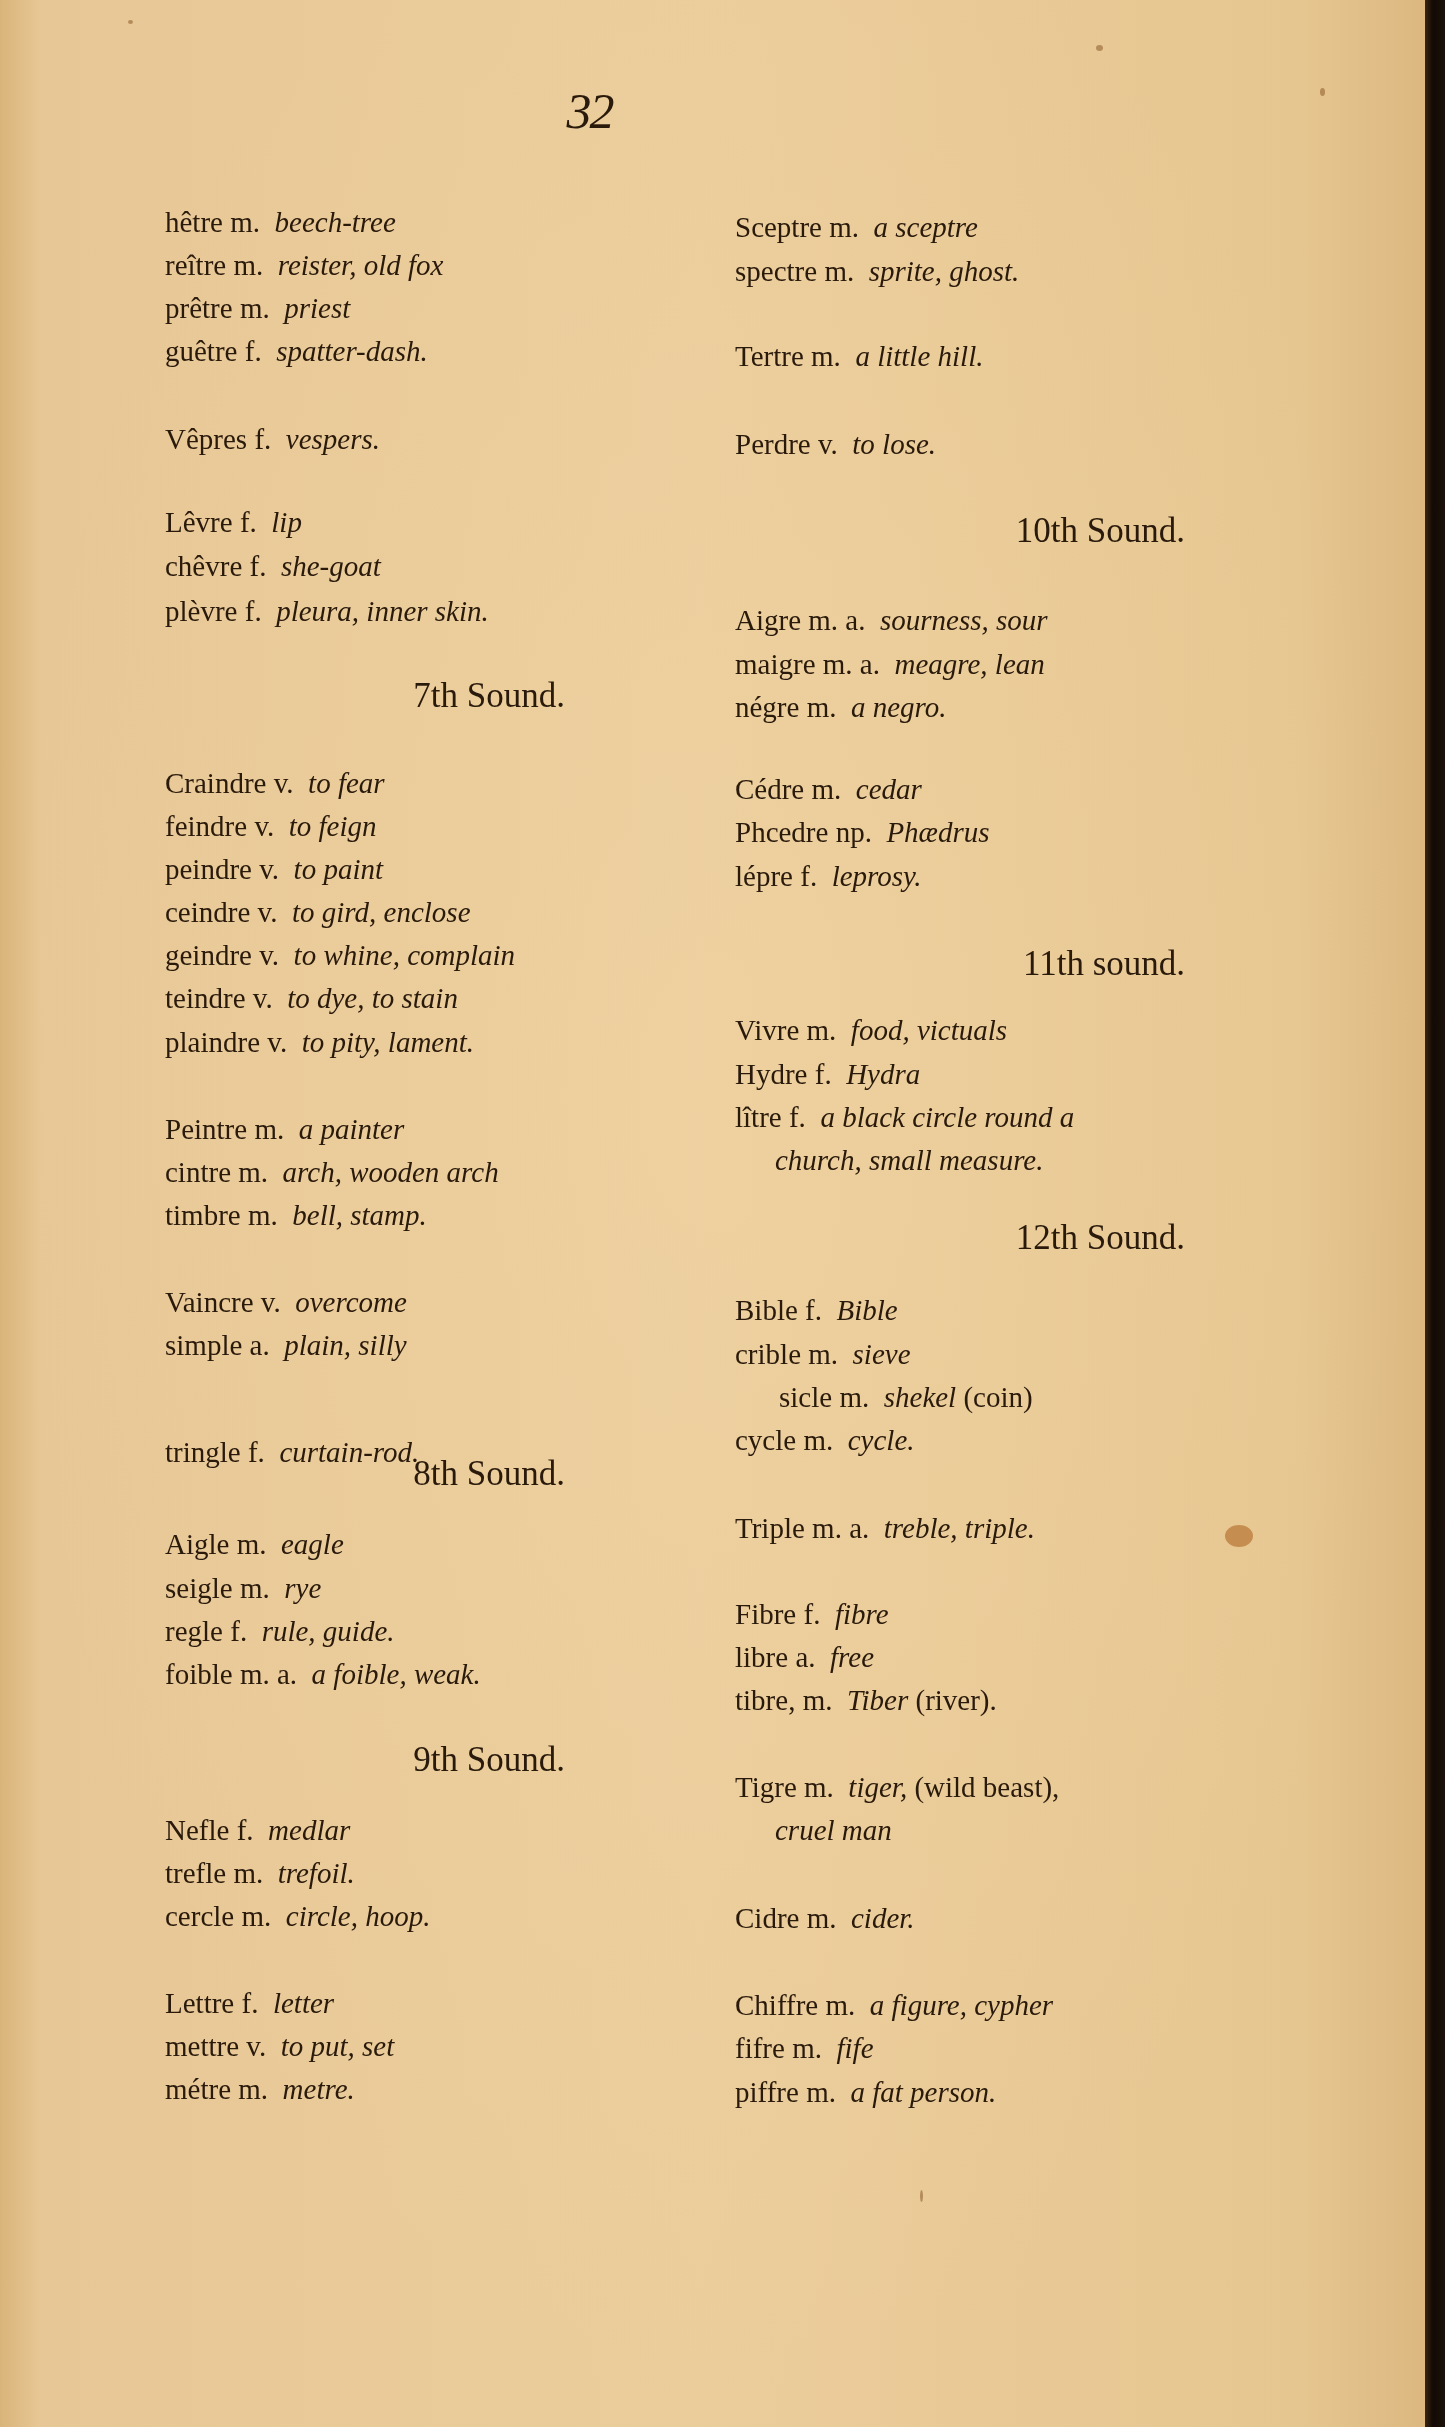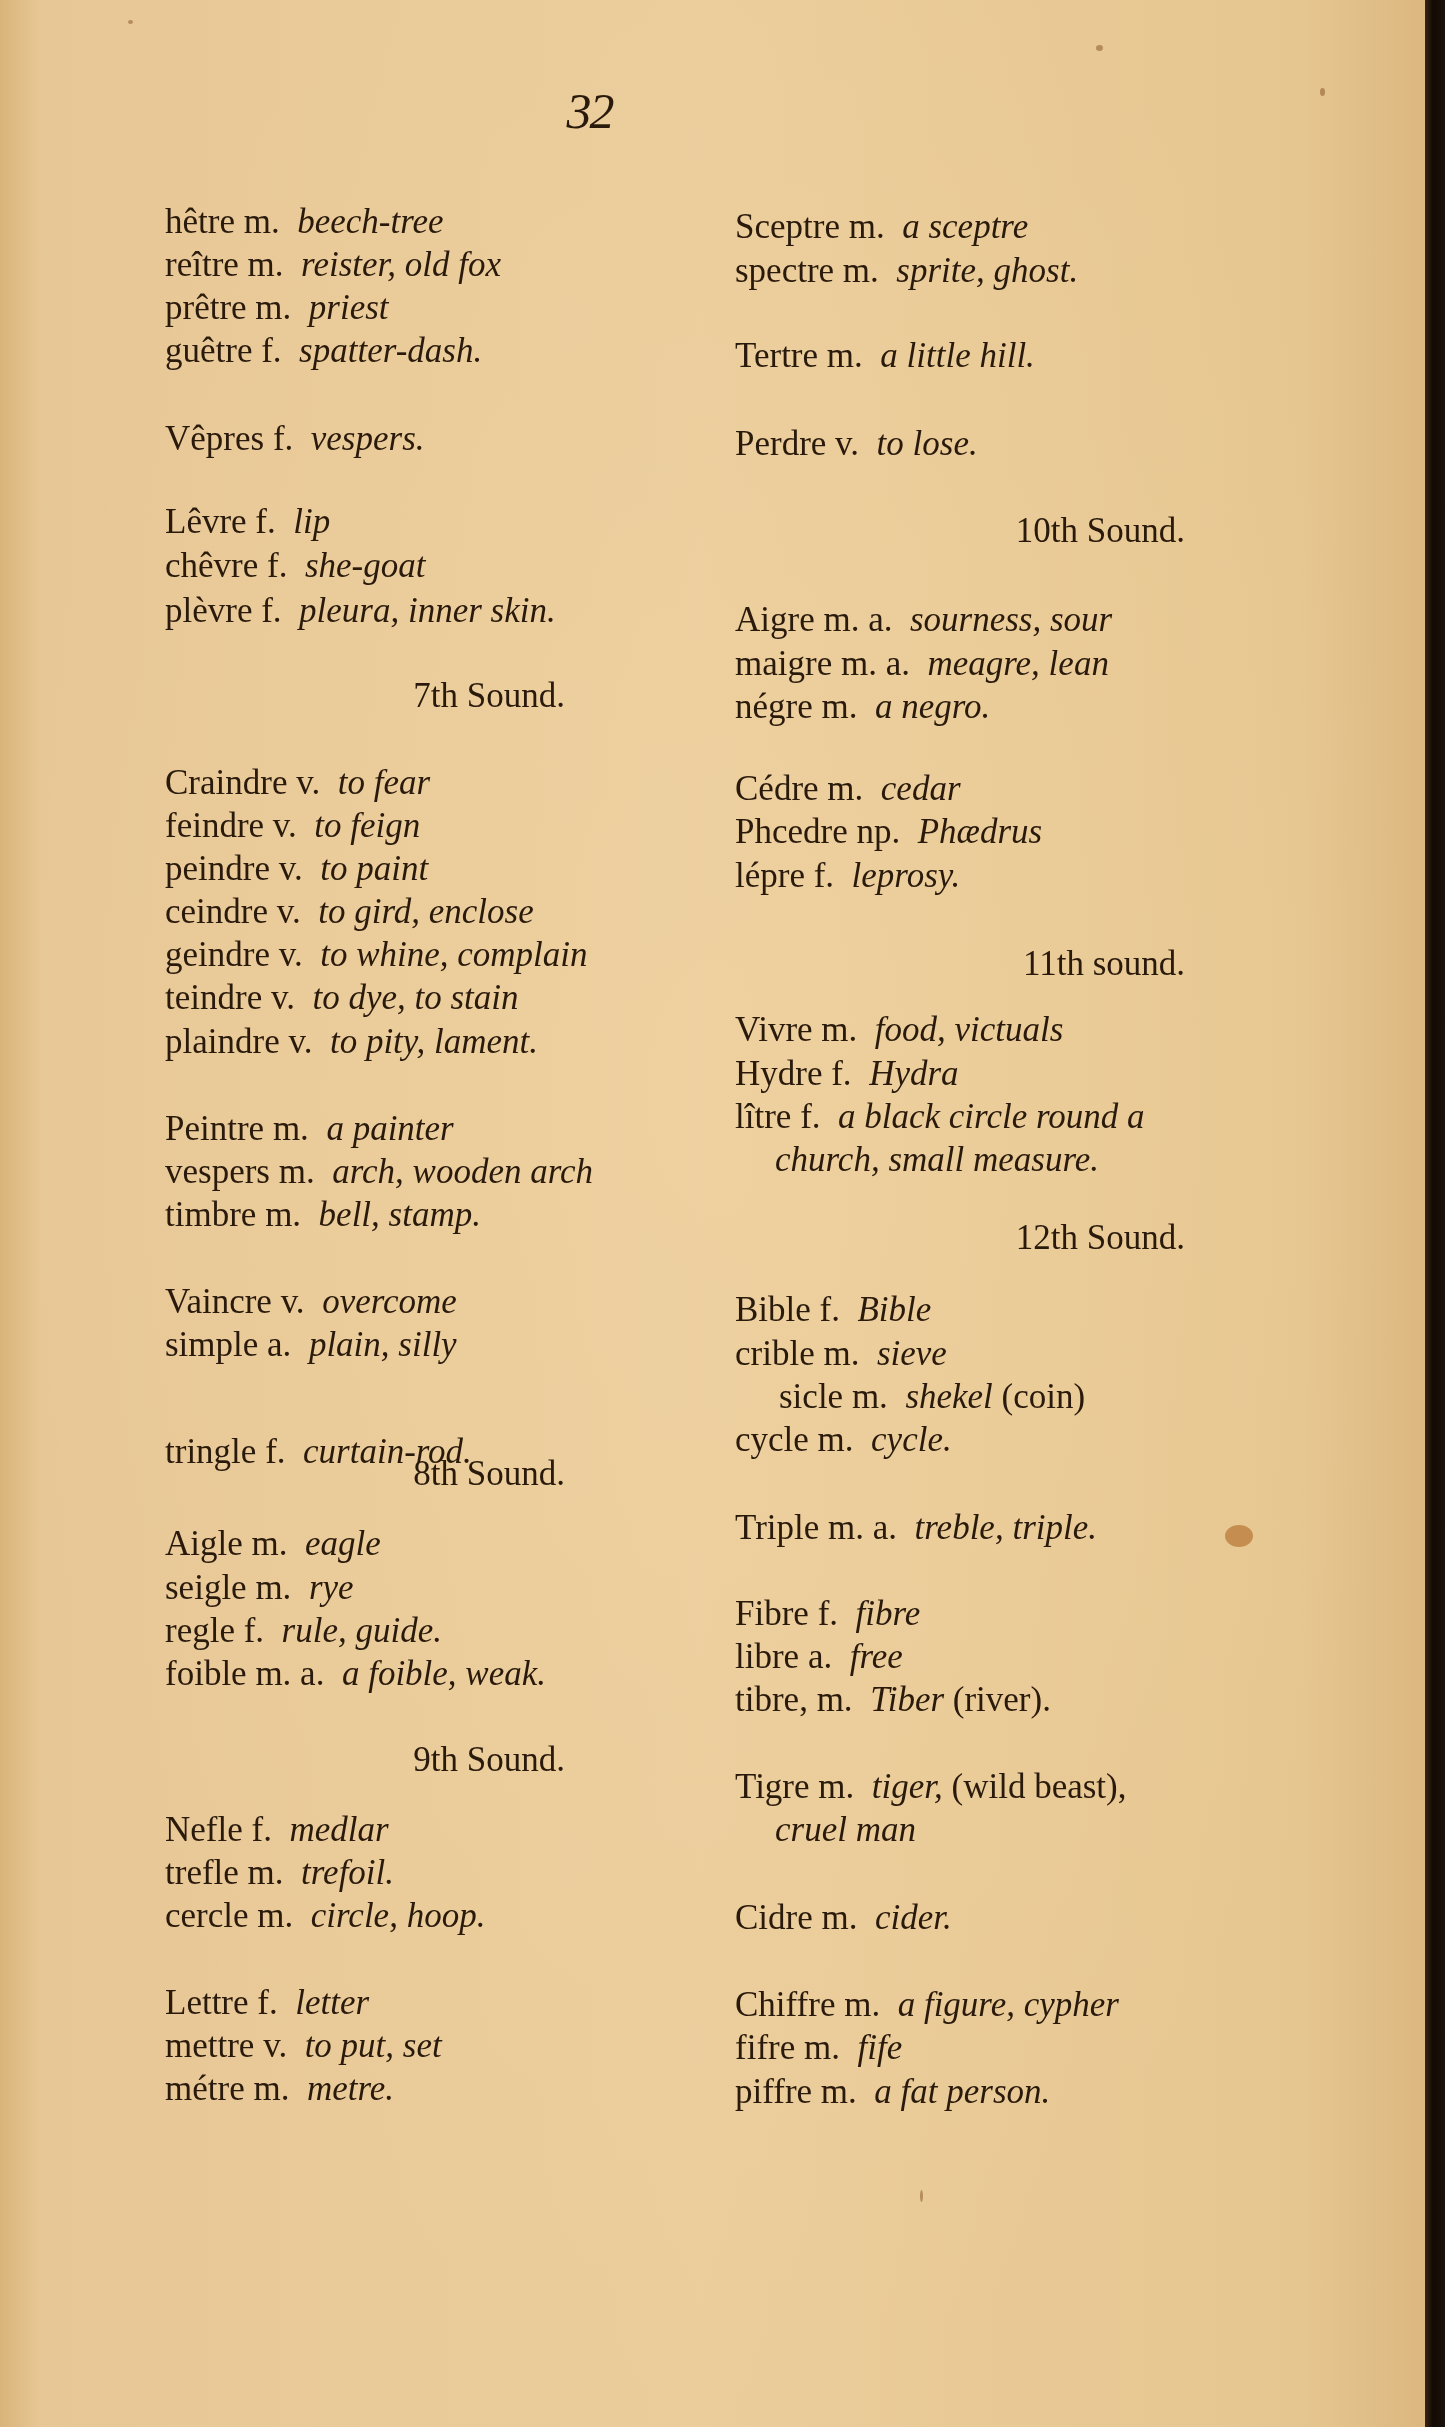--- a/index.html
+++ b/index.html
@@ -21,21 +21,21 @@
   }
   .page-number {
     position: absolute; left: 0; width: 1179px; top: 82px; text-align: center;
     font-size: 50px; font-style: italic; letter-spacing: -2px; color: #2a1a0c;
   }
   .col { position: absolute; top: 0; }
   .col.left { left: 165px; width: 560px; }
   .col.right { left: 735px; width: 600px; }
   .line {
     position: absolute; left: 0; white-space: nowrap;
-    font-size: 35px; line-height: 40px;
+    font-size: 29px; line-height: 40px;
   }
   .line .word { }
   .line .gram { }
   .line .gloss { font-style: italic; }
   .line .extra { font-style: normal; }
   .line.cont { padding-left: 40px; }
   .heading {
     position: absolute; white-space: nowrap; font-size: 35px; line-height: 40px;
     text-align: right;
   }
@@ -69,21 +69,21 @@
     <div class="line" style="top: 591px;"><span class="word">plèvre</span> <span class="gram">f.</span>&nbsp; <span class="gloss">pleura, inner skin.</span></div>
     <div class="heading" style="top: 676px;">7th Sound.</div>
     <div class="line" style="top: 763px;"><span class="word">Craindre</span> <span class="gram">v.</span>&nbsp; <span class="gloss">to fear</span></div>
     <div class="line" style="top: 806px;"><span class="word">feindre</span> <span class="gram">v.</span>&nbsp; <span class="gloss">to feign</span></div>
     <div class="line" style="top: 849px;"><span class="word">peindre</span> <span class="gram">v.</span>&nbsp; <span class="gloss">to paint</span></div>
     <div class="line" style="top: 892px;"><span class="word">ceindre</span> <span class="gram">v.</span>&nbsp; <span class="gloss">to gird, enclose</span></div>
     <div class="line" style="top: 935px;"><span class="word">geindre</span> <span class="gram">v.</span>&nbsp; <span class="gloss">to whine, complain</span></div>
     <div class="line" style="top: 978px;"><span class="word">teindre</span> <span class="gram">v.</span>&nbsp; <span class="gloss">to dye, to stain</span></div>
     <div class="line" style="top: 1022px;"><span class="word">plaindre</span> <span class="gram">v.</span>&nbsp; <span class="gloss">to pity, lament.</span></div>
     <div class="line" style="top: 1109px;"><span class="word">Peintre</span> <span class="gram">m.</span>&nbsp; <span class="gloss">a painter</span></div>
-    <div class="line" style="top: 1152px;"><span class="word">vespers</span> <span class="gram">m.</span>&nbsp; <span class="gloss">arch, wooden arch</span></div>
+    <div class="line" style="top: 1152px;"><span class="word">cintre</span> <span class="gram">m.</span>&nbsp; <span class="gloss">arch, wooden arch</span></div>
     <div class="line" style="top: 1195px;"><span class="word">timbre</span> <span class="gram">m.</span>&nbsp; <span class="gloss">bell, stamp.</span></div>
     <div class="line" style="top: 1282px;"><span class="word">Vaincre</span> <span class="gram">v.</span>&nbsp; <span class="gloss">overcome</span></div>
     <div class="line" style="top: 1325px;"><span class="word">simple</span> <span class="gram">a.</span>&nbsp; <span class="gloss">plain, silly</span></div>
     <div class="line" style="top: 1432px;"><span class="word">tringle</span> <span class="gram">f.</span>&nbsp; <span class="gloss">curtain-rod.</span></div>
     <div class="heading" style="top: 1454px;">8th Sound.</div>
     <div class="line" style="top: 1524px;"><span class="word">Aigle</span> <span class="gram">m.</span>&nbsp; <span class="gloss">eagle</span></div>
     <div class="line" style="top: 1568px;"><span class="word">seigle</span> <span class="gram">m.</span>&nbsp; <span class="gloss">rye</span></div>
     <div class="line" style="top: 1611px;"><span class="word">regle</span> <span class="gram">f.</span>&nbsp; <span class="gloss">rule, guide.</span></div>
     <div class="line" style="top: 1654px;"><span class="word">foible</span> <span class="gram">m. a.</span>&nbsp; <span class="gloss">a foible, weak.</span></div>
     <div class="heading" style="top: 1740px;">9th Sound.</div>

